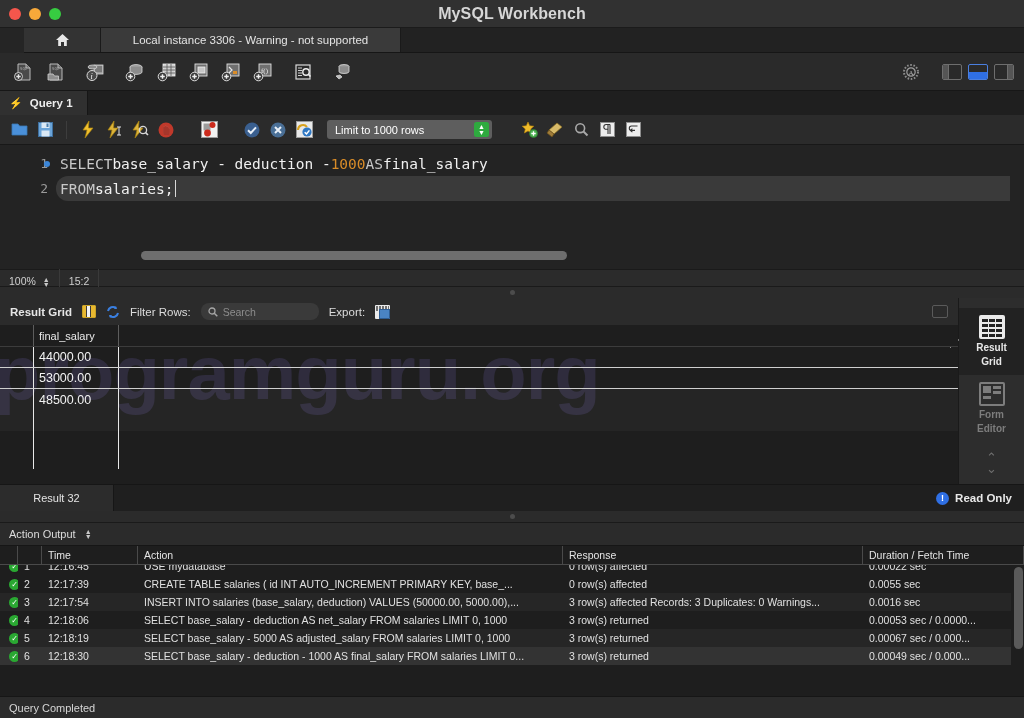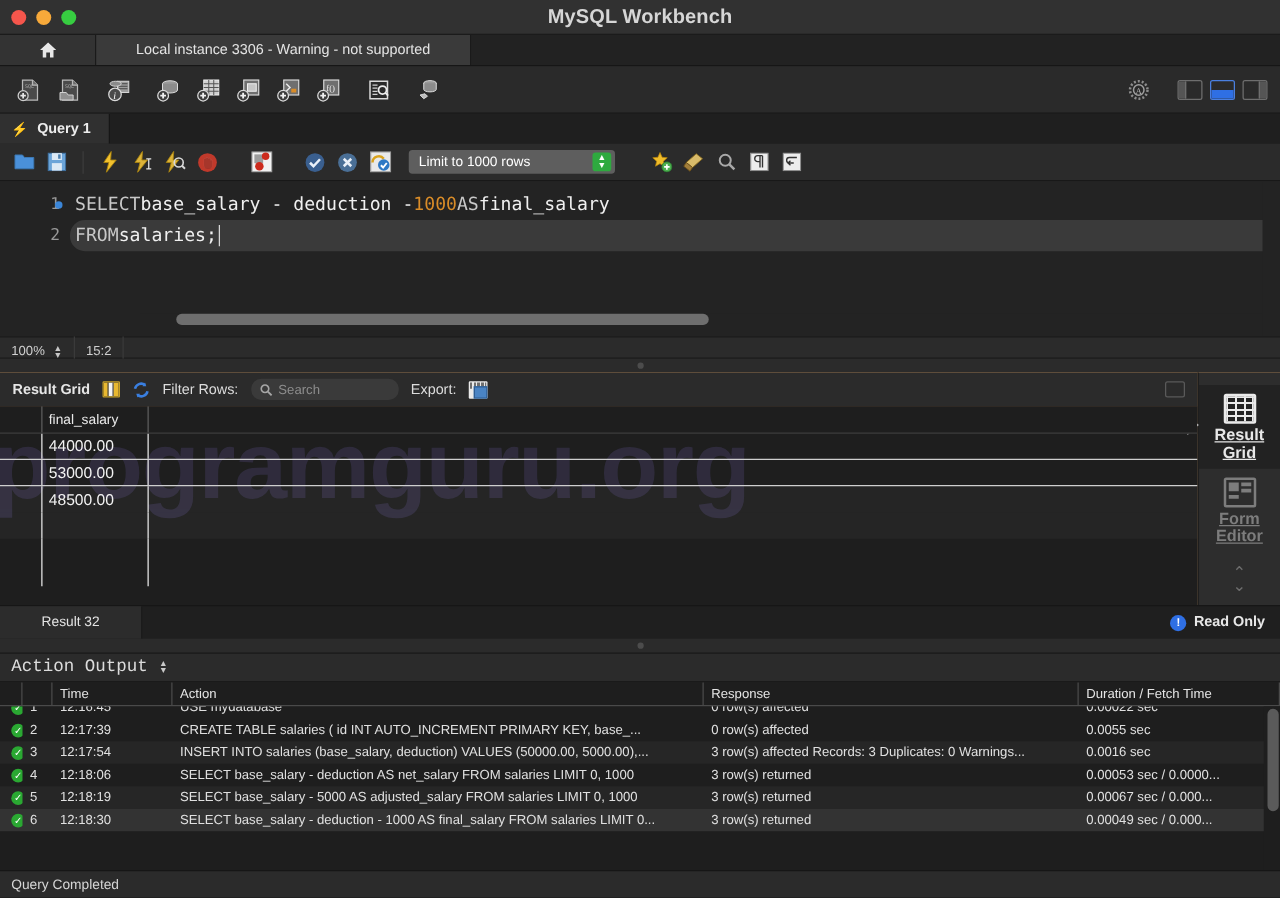--- a/index.html
+++ b/index.html
@@ -26,20 +26,21 @@
   .win-title {
     position: absolute; left: 0; right: 0; text-align: center;
     font-size: 16px; color: #d6d6d6; font-weight: bold; letter-spacing: 0.1px;
     pointer-events: none;
   }
 
   
   .conn-bar {
     height: 25px; background: #222222; display: flex; align-items: stretch; flex: none;
     border-bottom: 1px solid #161616;
+    margin-left: 24px;
   }
   .home-tab {
     width: 77px; display:flex; align-items:center; justify-content:center;
     background: #333333; border-right: 1px solid #1a1a1a;
   }
   .home-icon { color: #e8e8e8; font-size: 14px; line-height: 1; }
   .conn-tab {
     min-width: 300px; padding: 0 16px; display: flex; align-items: center; justify-content: center;
     background: #3a3a3a; color: #e4e4e4; font-size: 11.5px;
     border-right: 1px solid #1a1a1a;
@@ -195,38 +196,38 @@
       border-top:8px solid transparent;border-bottom:8px solid transparent;border-left:9px solid #e8e8e8;}
   .sp-item { width:66px; padding:7px 0 8px; display:flex; flex-direction:column; align-items:center; gap:3px; }
   .sp-item.active { background:#222222; }
   .sp-icon-grid { width:26px;height:24px;border:2px solid #eaeaea;border-radius:2px;
       background:repeating-linear-gradient(#eaeaea 0 1.5px, transparent 1.5px 5px),
                  repeating-linear-gradient(90deg,#eaeaea 0 1.5px, transparent 1.5px 7px);}
   .sp-icon-form { width:26px;height:24px;border:2px solid #7d7d7d;border-radius:2px; position:relative; }
   .sp-icon-form:before{content:"";position:absolute;left:2px;top:2px;width:8px;height:7px;background:#7d7d7d;}
   .sp-icon-form:after{content:"";position:absolute;left:12px;top:2px;right:2px;height:3px;background:#7d7d7d;
       box-shadow:0 5px 0 #7d7d7d, -10px 10px 0 #7d7d7d;}
-  .sp-label { color:#e8e8e8; font-size:13px; font-weight:bold; text-align:center; line-height:11px;text-decoration:underline; }
+  .sp-label { color:#e8e8e8; font-size:10px; font-weight:bold; text-align:center; line-height:11px; }
   .sp-label.dim { color:#7d7d7d; }
   .sp-chevrons { margin-top:10px; color:#6d6d6d; font-size:13px; line-height:11px; text-align:center; }
 
   
   .result-tabbar { height:27px; background:#1f1f1f; display:flex; align-items:stretch; flex:none;
                    border-top:1px solid #161616; }
   .result-tab { width:114px; display:flex;align-items:center;justify-content:center;
                 background:#2c2c2c;color:#e4e4e4;font-size:11px; border-right:1px solid #161616;}
   .result-tab-rest { flex:1; display:flex; align-items:center; justify-content:flex-end; padding-right:12px; gap:6px;}
   .ro-ico { width:13px;height:13px;border-radius:50%;background:#2f6fe4;color:#fff;
             font-size:9px;font-weight:bold;display:flex;align-items:center;justify-content:center;}
   .ro-txt { color:#e8e8e8; font-size:11.5px; font-weight:bold; }
 
   
   .ao-header { height:24px; background:#2b2b2b; display:flex; align-items:center; gap:9px;
                padding:0 9px; flex:none; border-top:1px solid #1a1a1a; border-bottom:1px solid #161616;}
-  .ao-title { color:#dcdcdc; font-size:14px;font-family:Liberation Mono, monospace; }
+  .ao-title { color:#dcdcdc; font-size:11px; }
   .ao-table { flex:1; background:#1e1e1e; display:flex; flex-direction:column; min-height:0; position:relative;}
   .ao-colhead { height:19px; display:flex; background:#1e1e1e; flex:none; border-bottom:1px solid #4a4a4a;}
   .ao-colhead > div { color:#e4e4e4; font-size:10.5px; display:flex;align-items:center;padding-left:6px;
                       border-right:1px solid #4a4a4a; }
   .c-check { width:18px; }
   .c-idx   { width:24px; }
   .c-time  { width:96px; }
   .c-action{ width:425px; }
   .c-resp  { width:300px; }
   .c-dur   { flex:1; }

